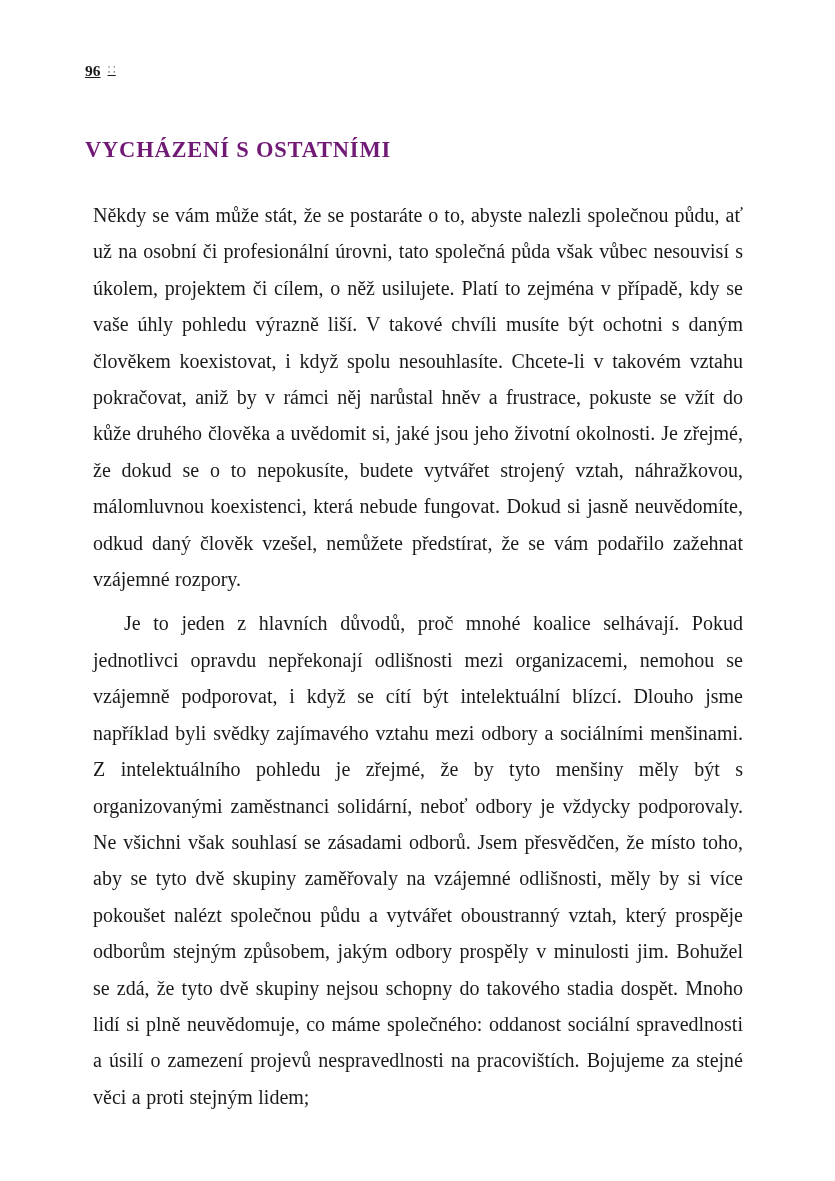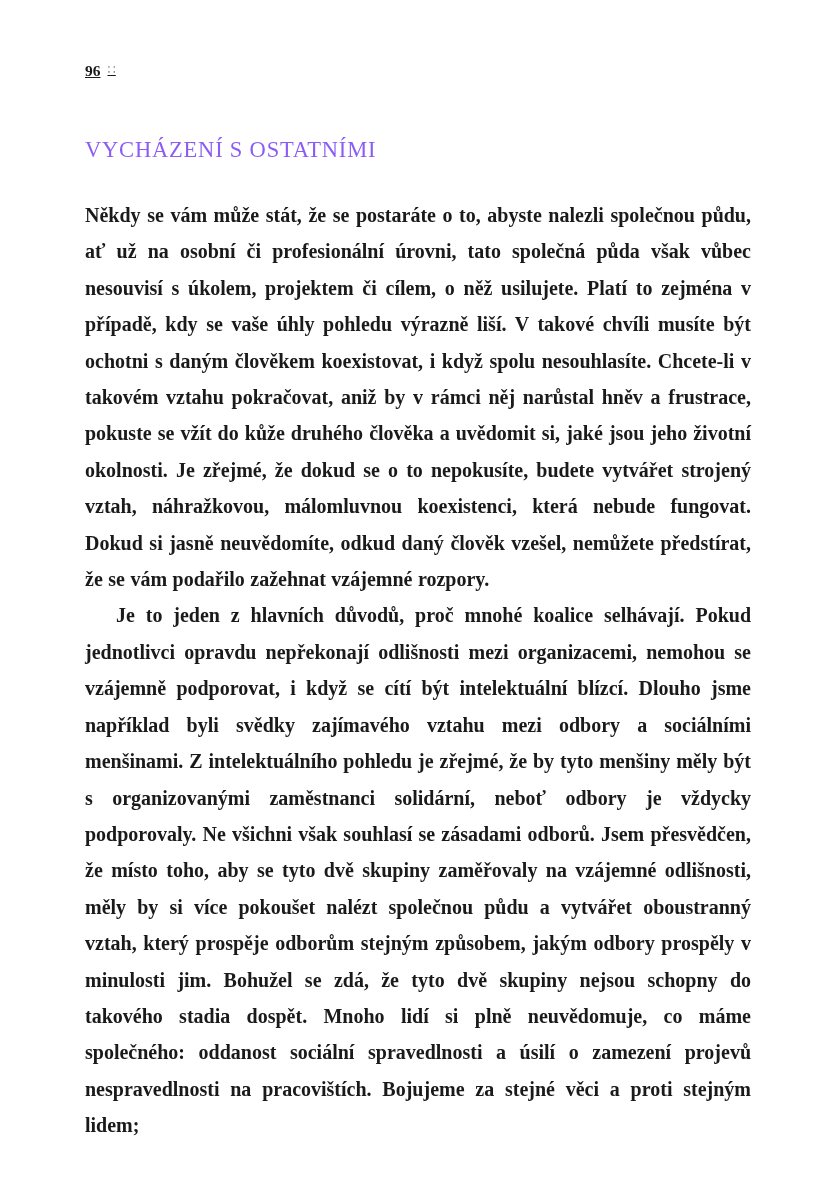--- a/index.html
+++ b/index.html
@@ -36,36 +36,35 @@
   .running-header .separator {
     color: #8a8a8a;
     font-size: 13px;
     font-weight: normal;
     position: relative;
     top: -1px;
   }
   .chapter-heading {
     margin-top: 57px;
     font-size: 22.5px;
-    font-weight: normal;
+    font-weight: bold;
     letter-spacing: 0.8px;
-    color: #8b5cf6;
+    color: #701a75;
   }
   .body-text {
     margin-top: 34px;
     font-size: 20px;
     line-height: 36.4px;
     text-align: justify;
     hyphens: auto;
     -webkit-hyphens: auto;
     word-spacing: 0.5px;
   }
   .body-text p {
-    margin: 0;
-    font-weight: bold;
+    margin: 8px;
   }
   .body-text p.indented {
     text-indent: 31px;
   }
 </style>
 </head>
 <body>
 
 <div class="page">
 

